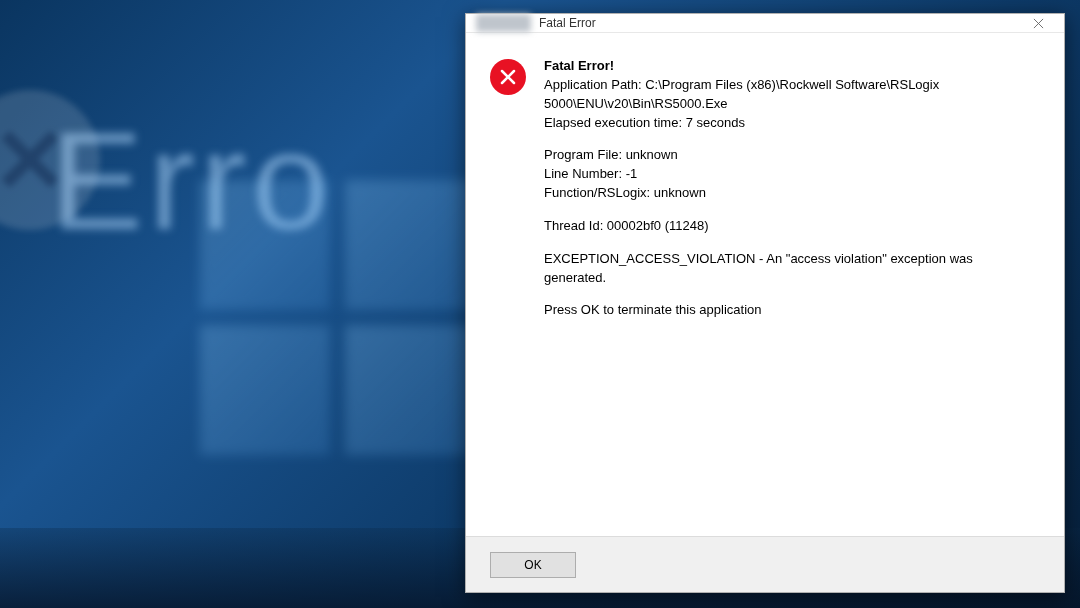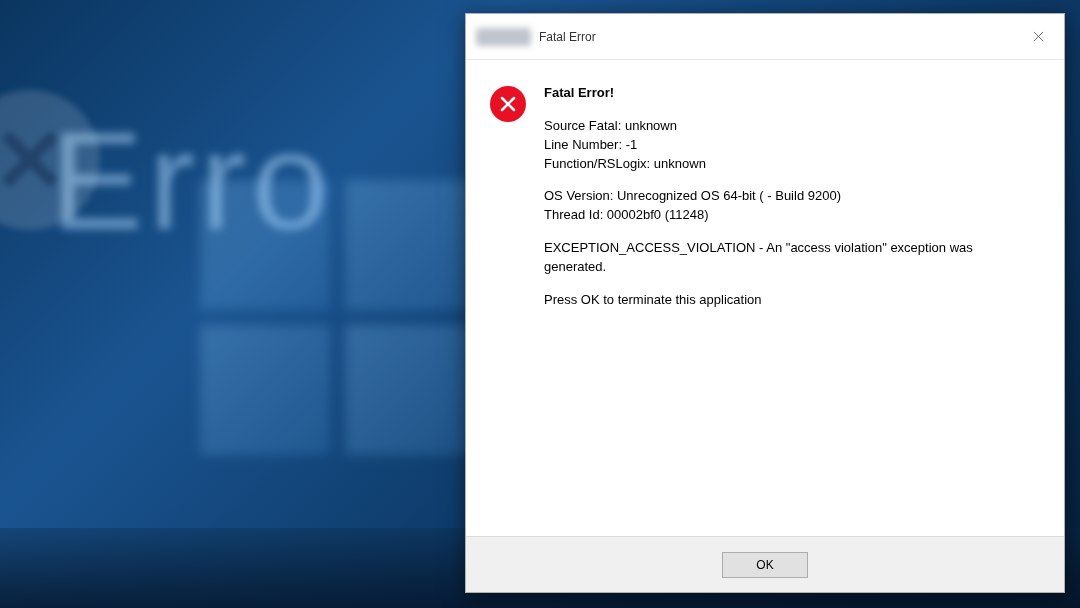--- a/index.html
+++ b/index.html
@@ -109,21 +109,21 @@
       width: 600px;
       height: 580px;
       background: #ffffff;
       border: 1px solid #b0b0b0;
       box-shadow: 0 4px 20px rgba(0, 0, 0, 0.5);
       display: flex;
       flex-direction: column;
     }
     
     .titlebar {
-      height: 46px;
+      height: 19px;
       background: #ffffff;
       border-bottom: 1px solid #e8e8e8;
       display: flex;
       align-items: center;
       padding: 0 6px 0 10px;
     }
     
     .titlebar-icon-blur {
       width: 55px;
       height: 18px;
@@ -196,22 +196,22 @@
     .dialog-content .line {
       display: block;
     }
     
     .dialog-footer {
       height: 56px;
       background: #f0f0f0;
       border-top: 1px solid #dcdcdc;
       display: flex;
       align-items: center;
-      justify-content: center;
-      padding: 0 9px;
+      justify-content: flex-start;
+      padding: 0 24px;
     }
     
     .ok-button {
       min-width: 86px;
       height: 26px;
       background: #e1e1e1;
       border: 1px solid #adadad;
       font-size: 12px;
       color: #000;
       cursor: pointer;
@@ -251,30 +251,31 @@
       <svg viewBox="0 0 20 20">
         <line x1="4" y1="4" x2="16" y2="16" stroke="#fff" stroke-width="2.5" stroke-linecap="round"></line>
         <line x1="16" y1="4" x2="4" y2="16" stroke="#fff" stroke-width="2.5" stroke-linecap="round"></line>
       </svg>
     </div>
 
     <div class="dialog-content">
       <div class="heading">Fatal Error!</div>
 
       <div class="block">
-      </div>
-
-      <div class="block">
-        <span class="line">Source Fatal: unknown</span>
+        <span class="line">Application Path: C:\Program Files (x86)\Rockwell Software\RSLogix 5000\ENU\v20\Bin\RS5000.Exe</span>
+        <span class="line">Elapsed execution time: 7 seconds</span>
+      </div>
+
+      <div class="block">
+        <span class="line">Program File: unknown</span>
         <span class="line">Line Number: -1</span>
         <span class="line">Function/RSLogix: unknown</span>
       </div>
 
       <div class="block">
-        <span class="line">OS Version: Unrecognized OS 64-bit ( - Build 9200)</span>
         <span class="line">Thread Id: 00002bf0 (11248)</span>
       </div>
 
 
       <div class="block">
         <span class="line">EXCEPTION_ACCESS_VIOLATION - An "access violation" exception was generated.</span>
       </div>
 
       <div class="block">
         <span class="line">Press OK to terminate this application</span>

